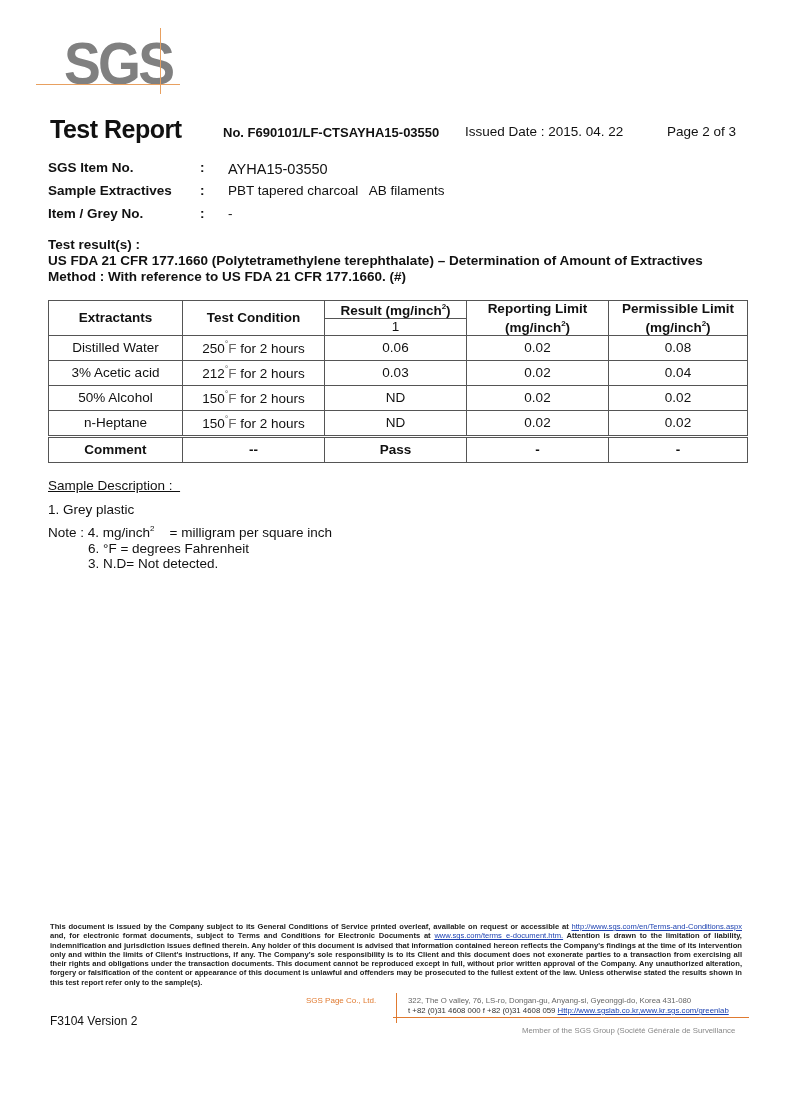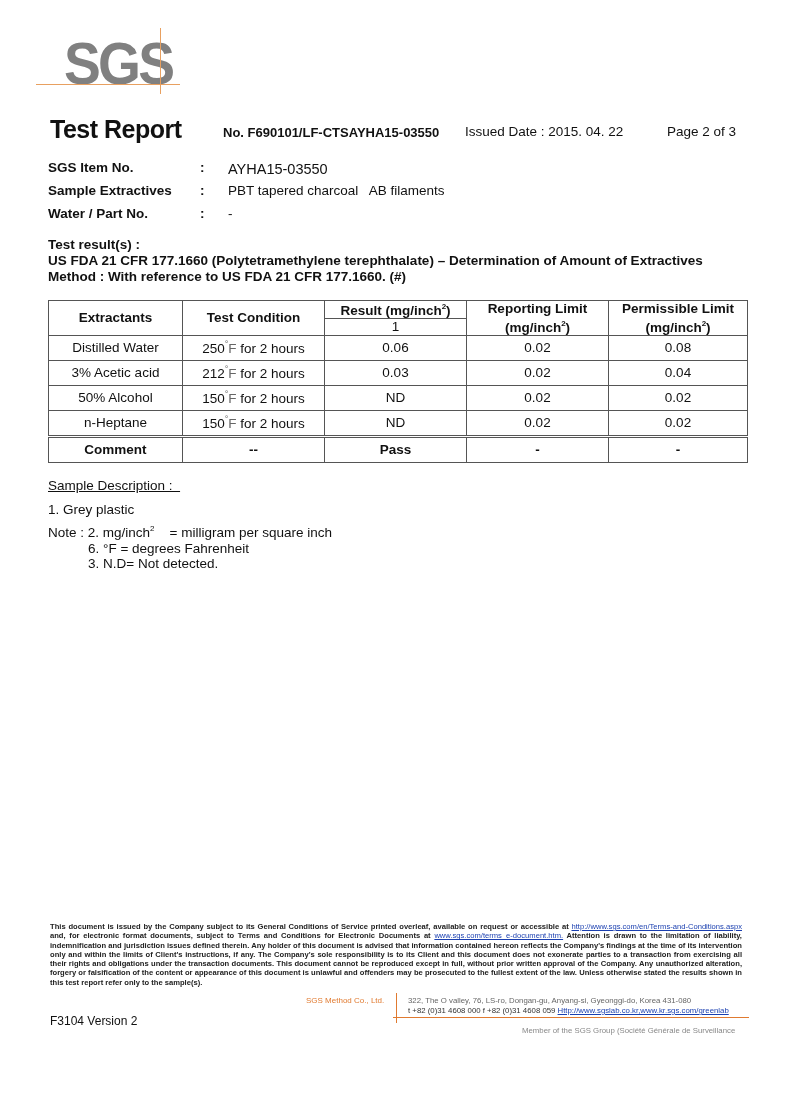--- a/index.html
+++ b/index.html
@@ -70,21 +70,21 @@
   <span class="info-label">SGS Item No.</span>
   <span class="info-colon">:</span>
   <span class="info-value" style="font-size:14.5px;top:1px;">AYHA15-03550</span>
 </div>
 <div class="info-row" style="top:183px;">
   <span class="info-label">Sample Extractives</span>
   <span class="info-colon">:</span>
   <span class="info-value" style="white-space:pre;">PBT tapered charcoal   AB filaments</span>
 </div>
 <div class="info-row" style="top:206px;">
-  <span class="info-label">Water / Part No.</span>
+  <span class="info-label">Item / Grey No.</span>
   <span class="info-colon">:</span>
   <span class="info-value">-</span>
 </div>
 
 <div class="abs tr-line" style="top:237px;">Test result(s) :</div>
 <div class="abs tr-line" style="top:253px;">US FDA 21 CFR 177.1660 (Polytetramethylene terephthalate) – Determination of Amount of Extractives</div>
 <div class="abs tr-line" style="top:269px;">Method : With reference to US FDA 21 CFR 177.1660. (#)</div>
 
 <table class="results">
   <tbody>
@@ -131,25 +131,25 @@
     <td>--</td>
     <td>Pass</td>
     <td>-</td>
     <td>-</td>
   </tr>
 </tbody>
   </table>
 
 <div class="abs sd-title">Sample Description :  </div>
 <div class="abs sd-item">1. Grey plastic</div>
-<div class="abs note"><span>Note : 2. mg/inch</span><sup>2</sup><span style="white-space:pre;">    = milligram per square inch</span></div>
+<div class="abs note"><span>Note : 4. mg/inch</span><sup>2</sup><span style="white-space:pre;">    = milligram per square inch</span></div>
 <div class="abs note2">6. °F = degrees Fahrenheit</div>
 <div class="abs note3">3. N.D= Not detected.</div>
 
 <div class="abs disclaimer"><span>This document is issued by the Company subject to its General Conditions of Service printed overleaf, available on request or accessible at </span><a>http://www.sgs.com/en/Terms-and-Conditions.aspx </a><span>and, for electronic format documents, subject to Terms and Conditions for Electronic Documents at </span><a>www.sgs.com/terms_e-document.htm.</a><span> Attention is drawn to the limitation of liability, indemnification and jurisdiction issues defined therein. Any holder of this document is advised that information contained hereon reflects the Company's findings at the time of its intervention only and within the limits of Client's instructions, if any. The Company's sole responsibility is to its Client and this document does not exonerate parties to a transaction from exercising all their rights and obligations under the transaction documents. This document cannot be reproduced except in full, without prior written approval of the Company. Any unauthorized alteration, forgery or falsification of the content or appearance of this document is unlawful and offenders may be prosecuted to the fullest extent of the law.   Unless otherwise stated the results shown in this test report refer only to the sample(s).</span></div>
 
-<div class="abs footer-company">SGS Method Co., Ltd.</div>
+<div class="abs footer-company">SGS Page Co., Ltd.</div>
 <div class="abs footer-vline"></div>
 <div class="abs footer-hline"></div>
 <div class="abs footer-addr1">322, The O valley, 76, LS-ro, Dongan-gu, Anyang-si, Gyeonggi-do, Korea 431-080</div>
 <div class="abs footer-addr2"><span>t +82 (0)31 4608 000 f +82 (0)31 4608 059 </span><a>Http://www.sgslab.co.kr,www.kr.sgs.com/greenlab</a></div>
 <div class="abs footer-member">Member of the SGS Group (Société Générale de Surveillance</div>
 <div class="abs version">F3104 Version 2</div>
 
 </body></html>

